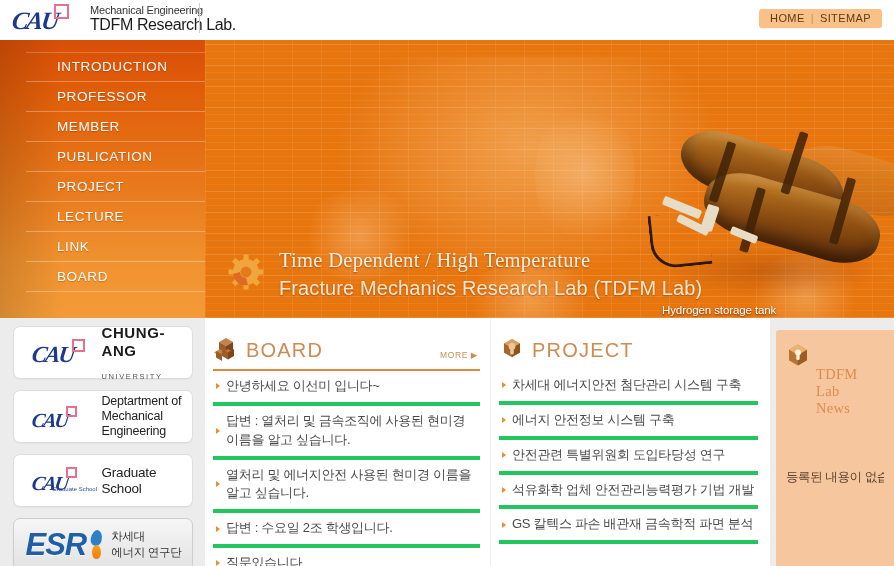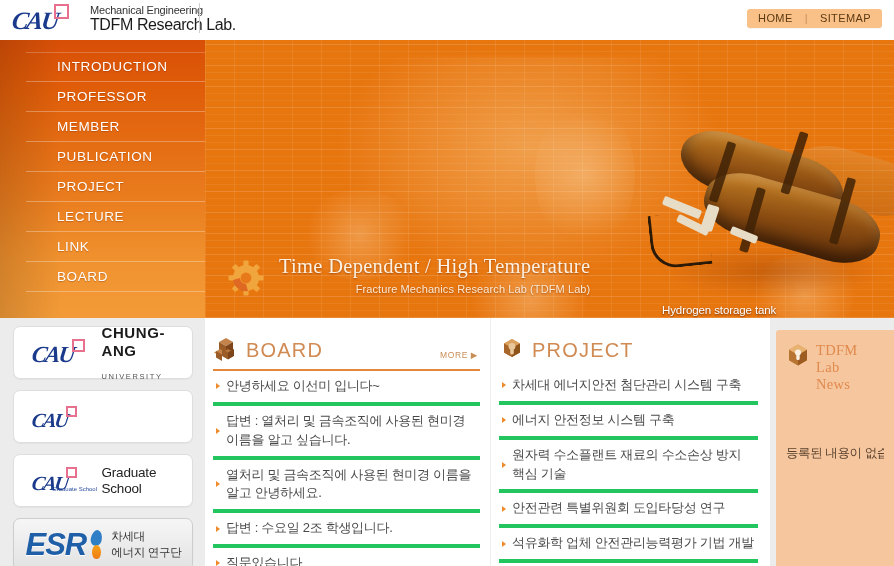--- a/index.html
+++ b/index.html
@@ -39,21 +39,21 @@
   .logo-l2{ font-size:16px; color:#1b1b1b; letter-spacing:-0.4px; margin-top:1px;}
   .logo-div{
     position:absolute; left:199px; top:3px; width:1px; height:30px;
     background:#cfcfcf;
   }
   .topnav{
     position:absolute; right:12px; top:9px;
     background:#f9c088; border-radius:3px;
     padding:3px 11px 4px 11px;
     font-size:11px; color:#5d3a12; letter-spacing:.4px;
-    display:flex; align-items:center; gap:12px;
+    display:flex; align-items:center; gap:6px;
     box-shadow:0 1px 0 rgba(0,0,0,.04);
   }
   .topnav span{ cursor:pointer; }
   .topnav .sep{ color:#c9905a; }
 
   
   .sidebar{
     position:absolute; left:0; top:40px; width:205px; height:278px;
     background:linear-gradient(180deg,#d84f07 0%, #e05d09 18%, #e97b1d 55%, #f0922f 80%, #f39b38 100%);
     overflow:hidden;
@@ -181,21 +181,21 @@
     position:relative; width:42px; height:42px; margin-right:12px; margin-top:4px;
   }
   .gear svg{ display:block; }
   .btitle-1{
     font-family:"Liberation Serif", serif;
     font-size:20.5px; color:#fdf1e2; letter-spacing:.3px;
     text-shadow:0 1px 2px rgba(130,50,0,.6);
     line-height:1.25;
   }
   .btitle-2{
-    font-size:11px; color:#fde9d2; letter-spacing:.1px;
+    font-size:20px; color:#fde9d2; letter-spacing:.1px;
     text-shadow:0 1px 2px rgba(130,50,0,.6);
     margin-top:3px;
     text-align:right;
   }
 
   
   .leftcol{
     position:absolute; left:0; top:318px; width:205px; bottom:0;
     background:#ececec; padding:8px 0 0 0;
   }
@@ -294,21 +294,21 @@
   }
   .list li:before{
     content:""; position:absolute; left:3px; top:50%; margin-top:-3px;
     width:0; height:0;
     border-left:4px solid #ef8b2c;
     border-top:3px solid transparent;
     border-bottom:3px solid transparent;
   }
   .news-title{
     font-family:"Liberation Serif", serif;
-    font-size:14.5px; color:#e08a4e; line-height:1.18; letter-spacing:.3px;
+    font-size:14.5px; color:#e08a4e; line-height:1.18; letter-spacing:.3px;margin-top:24px;
   }
   .news-head{ display:flex; align-items:flex-start; }
   .news-icon{ width:24px; height:24px; margin-right:6px; flex:0 0 auto; margin-top:1px;}
   .news-body{
     margin-top:52px; font-size:12.5px; color:#5c4330; letter-spacing:-.4px;
     white-space:nowrap; overflow:hidden;
   }
 </style>
 </head>
 <body>
@@ -412,20 +412,21 @@
         <span class="cu1">CHUNG-ANG</span>
         <span class="cu2">UNIVERSITY</span>
       </div>
     </div>
 
     <div class="bnr">
       <div class="bnr-cau">
         <div class="s" style="font-size:20px;top:7px;">CAU</div>
         <div class="q" style="left:38px;top:4px;width:11px;height:11px;"></div>
       </div>
+      <div class="bnr-txt small">Deptartment of Mechanical Engineering</div>
     </div>
 
     <div class="bnr">
       <div class="bnr-cau">
         <div class="s" style="font-size:20px;top:6px;">CAU</div>
         <div class="q" style="left:38px;top:1px;width:11px;height:11px;"></div>
         <div class="sub">Graduate School</div>
       </div>
       <div class="bnr-txt">Graduate School</div>
     </div>
@@ -459,21 +460,21 @@
           </g>
         </svg>
       </span>
       <span class="sec-title">BOARD</span>
       <span class="more">MORE ▶</span>
     </div>
     <div class="sec-rule"></div>
     <ul class="list">
       <li>안녕하세요 이선미 입니다~</li>
       <li>답변 : 열처리 및 금속조직에 사용된 현미경 이름을 알고 싶습니다.</li>
-      <li>열처리 및 금속조직에 사용된 현미경 이름을 알고 안녕하세요.</li>
+      <li>열처리 및 에너지안전 사용된 현미경 이름을 알고 싶습니다.</li>
       <li>답변 : 수요일 2조 학생입니다.</li>
       <li>질문있습니다</li>
 
     </ul>
   </div>
 
   <div class="project-col">
     <div class="sec-head">
       <span class="sec-icon">
         <svg width="26" height="26" viewBox="0 0 26 26">
@@ -486,21 +487,20 @@
             <rect x="11.2" y="11.5" width="3.6" height="6" rx="1.6" fill="#e8c79a"></rect>
           </g>
         </svg>
       </span>
       <span class="sec-title">PROJECT</span>
     </div>
     <div class="sec-rule" style="background:#ffffff;height:1px;"></div>
     <ul class="list">
       <li>차세대 에너지안전 첨단관리 시스템 구축</li>
       <li>에너지 안전정보 시스템 구축</li>
-      <li>원자력 수소플랜트 재료의 수소손상 방지 핵심 기술</li>
       <li>안전관련 특별위원회 도입타당성 연구</li>
       <li>석유화학 업체 안전관리능력평가 기법 개발</li>
       <li>GS 칼텍스 파손 배관재 금속학적 파면 분석</li>
 
     </ul>
   </div>
 
   <div class="news-col">
     <div class="news-inner">
       <div class="news-head">

